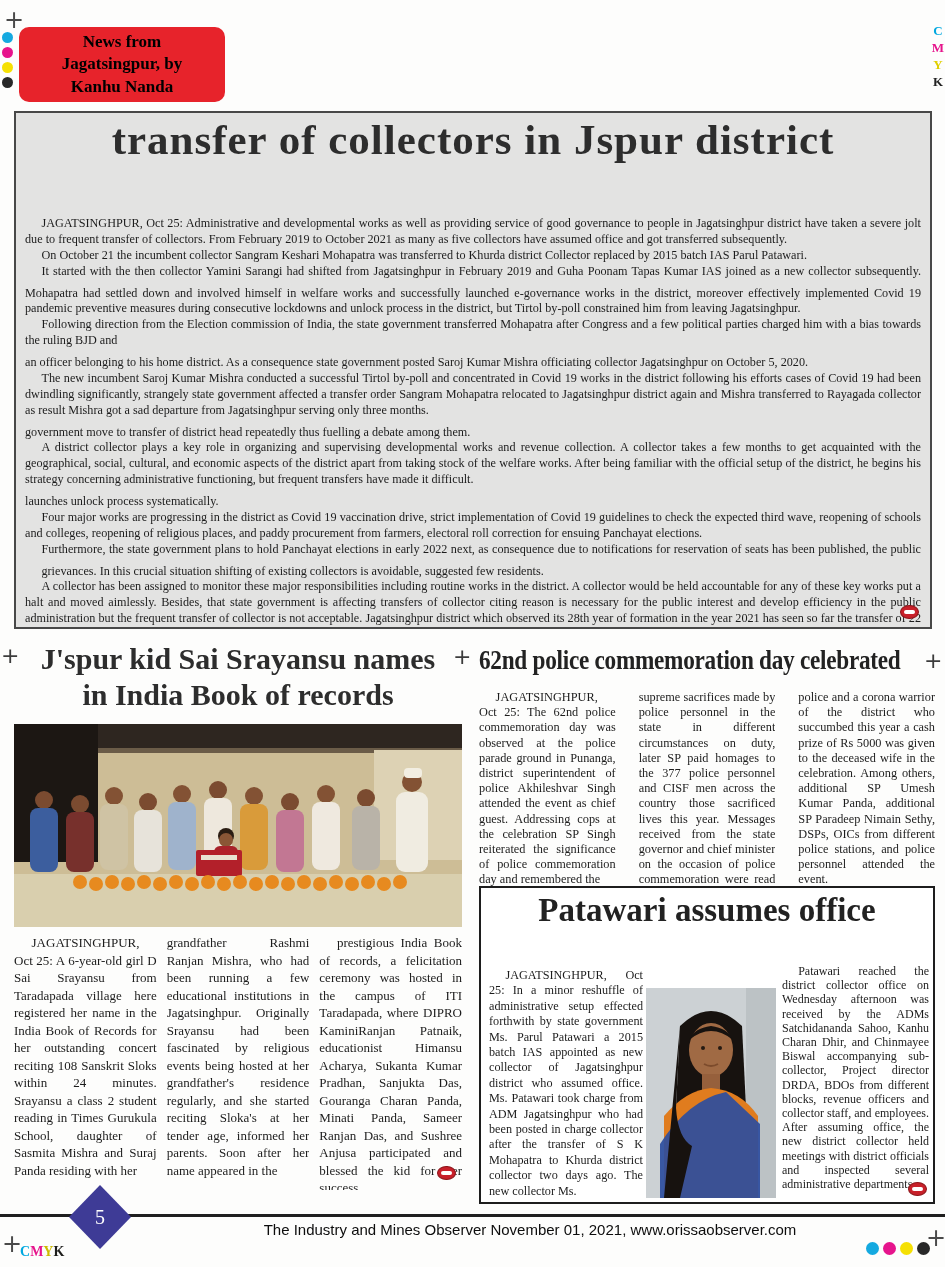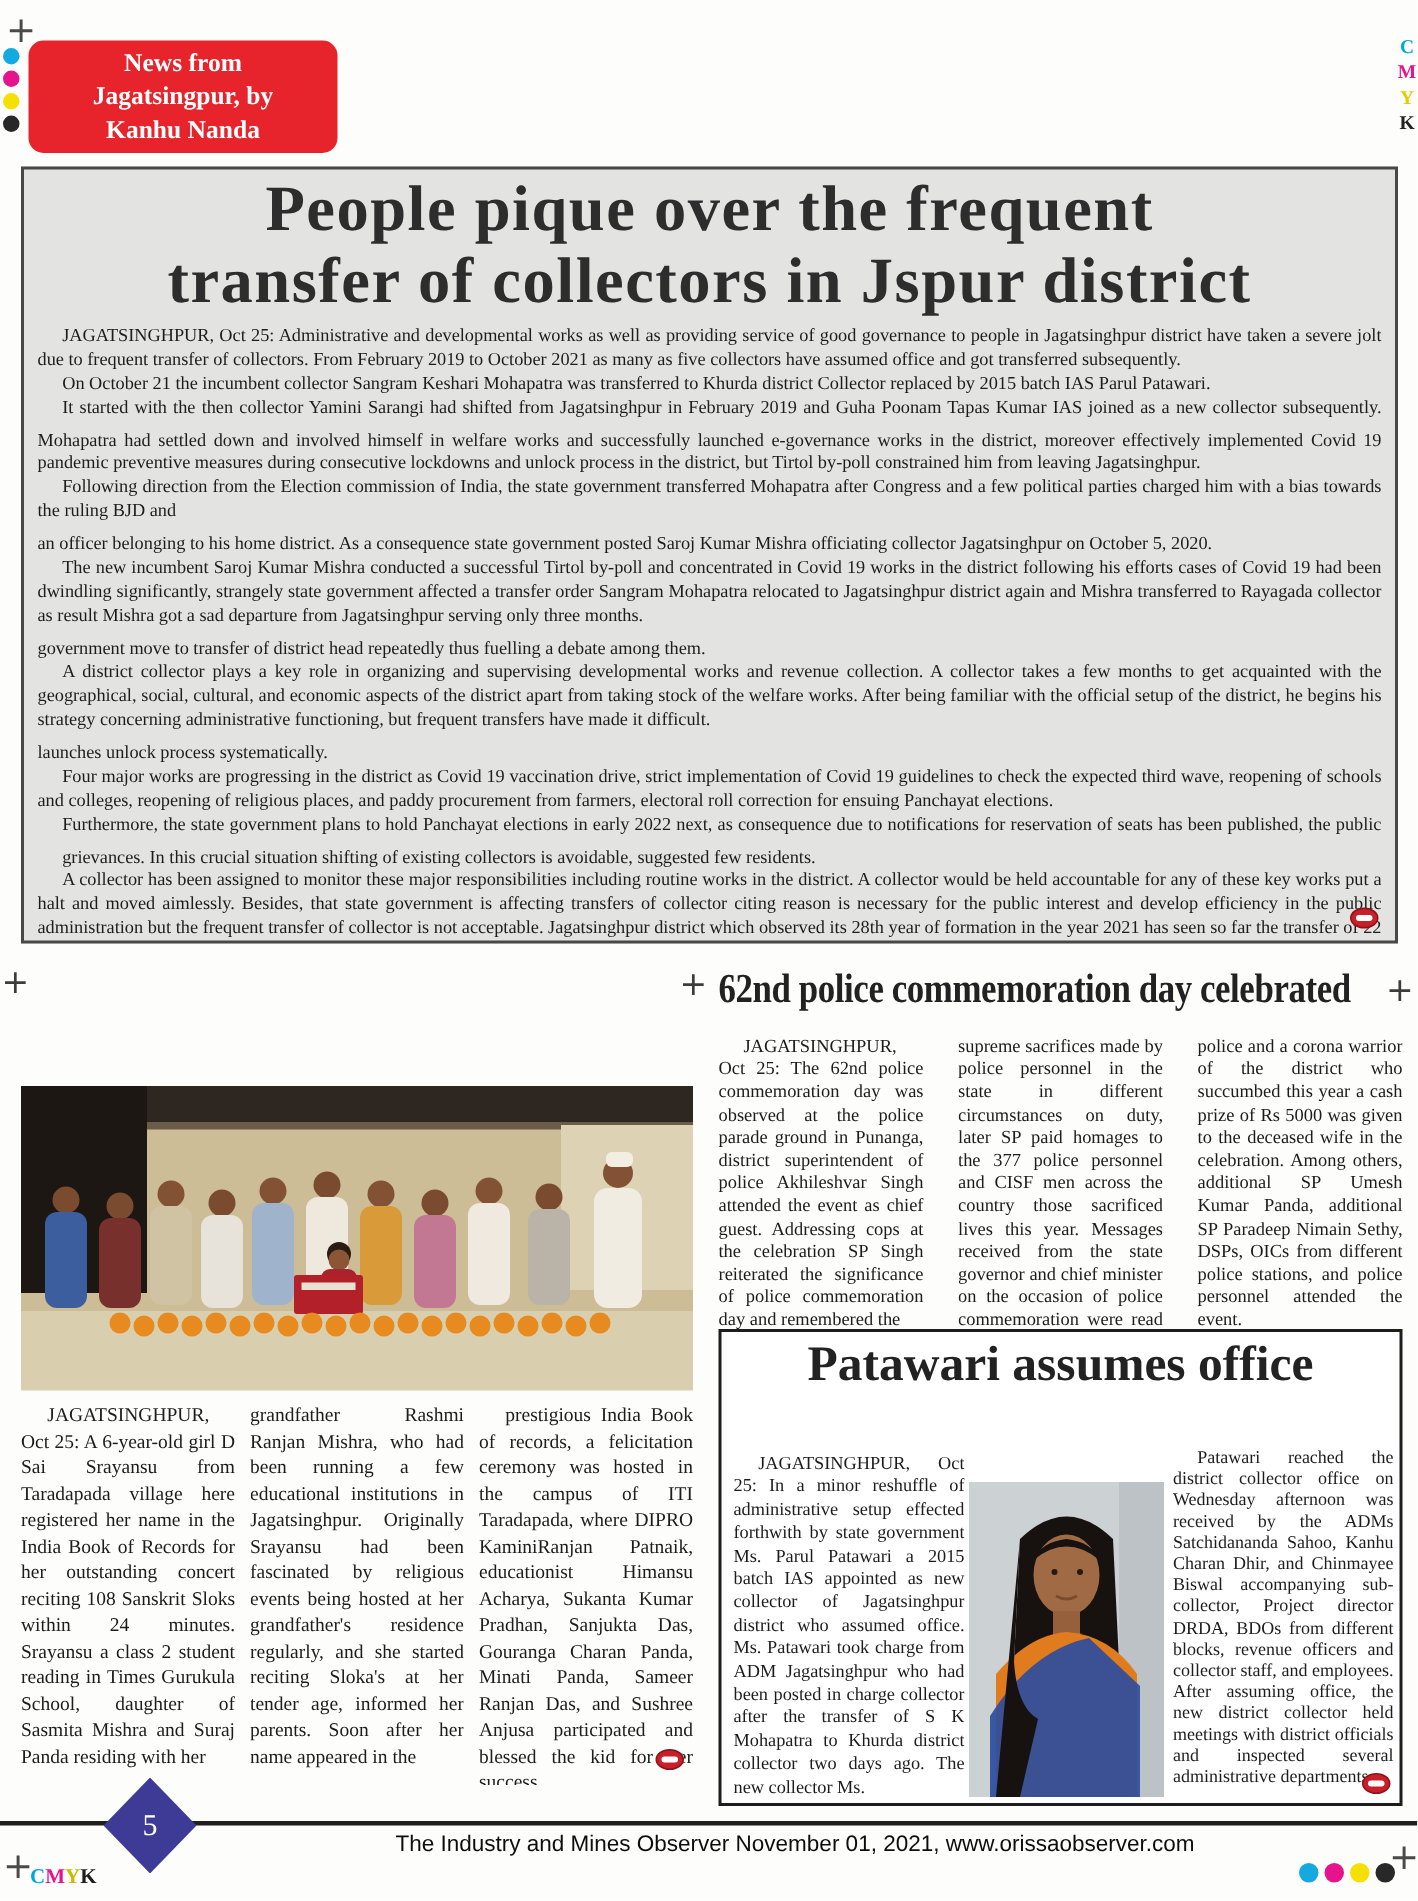--- a/index.html
+++ b/index.html
@@ -14,21 +14,21 @@
              font-family:"Liberation Serif",serif;font-weight:bold;font-size:13px;line-height:1;}
   .cmyk-vert.c{color:#00a8e0;} .cmyk-vert.m{color:#e6148c;} .cmyk-vert.y{color:#e0cf00;} .cmyk-vert.k{color:#222;}
   #cmyk-word{position:absolute;left:20px;top:1244px;font-family:"Liberation Serif",serif;
              font-weight:bold;font-size:14px;letter-spacing:0px;}
   #cmyk-word span.c{color:#00a8e0;} #cmyk-word span.m{color:#e6148c;}
   #cmyk-word span.y{color:#cdbb00;} #cmyk-word span.k{color:#1d1d1b;}
   #dots-br{position:absolute;left:866px;top:1242px;display:flex;gap:4px;}
   #dots-br .dot{width:13px;height:13px;}
   
   #badge{position:absolute;left:19px;top:27px;width:206px;height:75px;background:#e7232b;
-         border-radius:10px;color:#ffffff;font-weight:bold;font-size:17px;line-height:1.3;
+         border-radius:10px;color:#000000;font-weight:bold;font-size:17px;line-height:1.3;
          text-align:center;display:flex;flex-direction:column;justify-content:center;}
   
   #a1-box{position:absolute;left:14px;top:111px;width:918px;height:518px;
           background:#e3e3e2;border:2px solid #484848;box-sizing:border-box;}
   #a1-headline{position:absolute;left:20px;top:116px;width:906px;text-align:center;
                font-weight:bold;font-size:43px;line-height:1.12;letter-spacing:1px;color:#2d2d2d;}
   .cols{position:absolute;display:flex;}
   .col{position:relative;flex:1;overflow:hidden;text-align:justify;}
   .col p{margin:0;text-indent:1.35em;}
   .col.cont p:first-child{text-indent:0;}
@@ -91,21 +91,20 @@
   <div class="cmyk-vert k" style="top:75px;">K</div>
 
   <div id="badge">
     <div>News from</div>
     <div>Jagatsingpur, by</div>
     <div>Kanhu Nanda</div>
   </div>
 
   <div id="a1-box"></div>
   <div id="a1-headline">
-    <div>People pique over the frequent</div>
     <div>transfer of collectors in Jspur district</div>
   </div>
   <div class="cols" id="a1-cols">
     <div class="col">
         <p>JAGATSINGHPUR, Oct 25: Administrative and developmental works as well as providing service of good governance to people in Jagatsinghpur district have taken a severe jolt due to frequent transfer of collectors. From February 2019 to October 2021 as many as five collectors have assumed office and got transferred subsequently.</p>
         <p>On October 21 the incumbent collector Sangram Keshari Mohapatra was transferred to Khurda district Collector replaced by 2015 batch IAS Parul Patawari.</p>
         <p>It started with the then collector Yamini Sarangi had shifted from Jagatsinghpur in February 2019 and Guha Poonam Tapas Kumar IAS joined as a new collector subsequently. After conducting successful general</p>
       </div>
     <div class="col cont">
         <p>Mohapatra had settled down and involved himself in welfare works and successfully launched e-governance works in the district, moreover effectively implemented Covid 19 pandemic preventive measures during consecutive lockdowns and unlock process in the district, but Tirtol by-poll constrained him from leaving Jagatsinghpur.</p>
@@ -130,20 +129,24 @@
       <span class="endmark" style="right:2px;bottom:6px;"></span>
     <p>grievances. In this crucial situation shifting of existing collectors is avoidable, suggested few residents.</p>
         <p>A collector has been assigned to monitor these major responsibilities including routine works in the district. A collector would be held accountable for any of these key works put a halt and moved aimlessly. Besides, that state government is affecting transfers of collector citing reason is necessary for the public interest and develop efficiency in the public administration but the frequent transfer of collector is not acceptable. Jagatsinghpur district which observed its 28th year of formation in the year 2021 has seen so far the transfer of 22 collectors as of date.</p>
       </div>
   </div>
 
   <div class="midplus" style="left:1px;top:645px;">+</div>
   <div class="midplus" style="left:453px;top:646px;">+</div>
   <div class="midplus" style="left:924px;top:650px;">+</div>
 
+  <div id="a2-headline">
+    <div>J'spur kid Sai Srayansu names</div>
+    <div>in India Book of records</div>
+  </div>
 
   <div id="a2-photo">
     <svg width="448" height="203" viewBox="0 0 448 203" xmlns="http://www.w3.org/2000/svg">
       <rect width="448" height="203" fill="#cdbd96"></rect>
       <rect width="448" height="26" fill="#2e2620"></rect>
       <rect y="24" width="448" height="5" fill="#6b5c48"></rect>
       <rect width="84" height="138" fill="#1c1713"></rect>
       <rect x="360" y="26" width="88" height="110" fill="#ddd2b4"></rect>
 
       <g>

